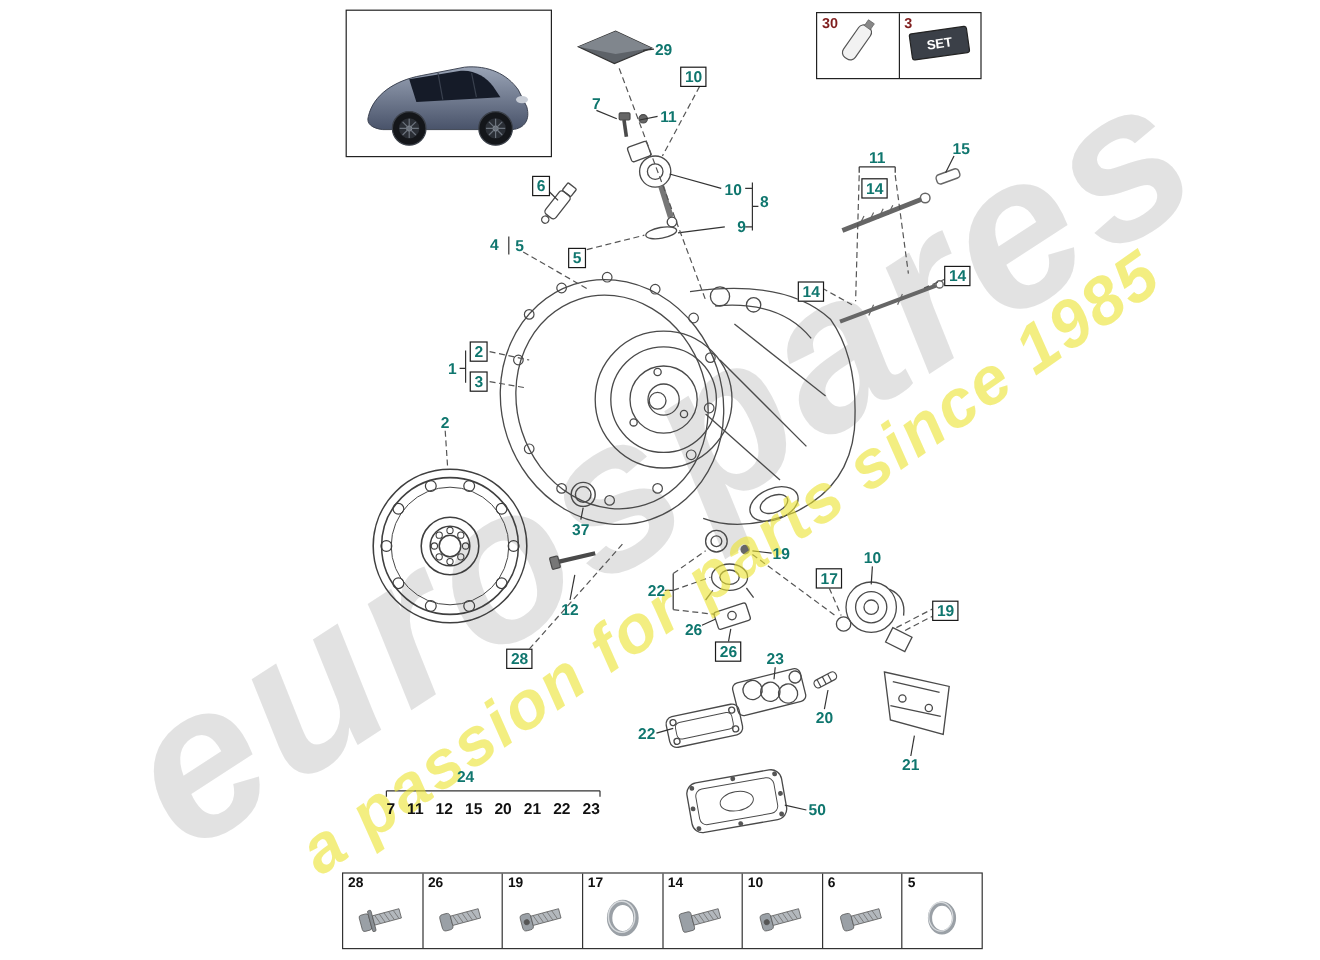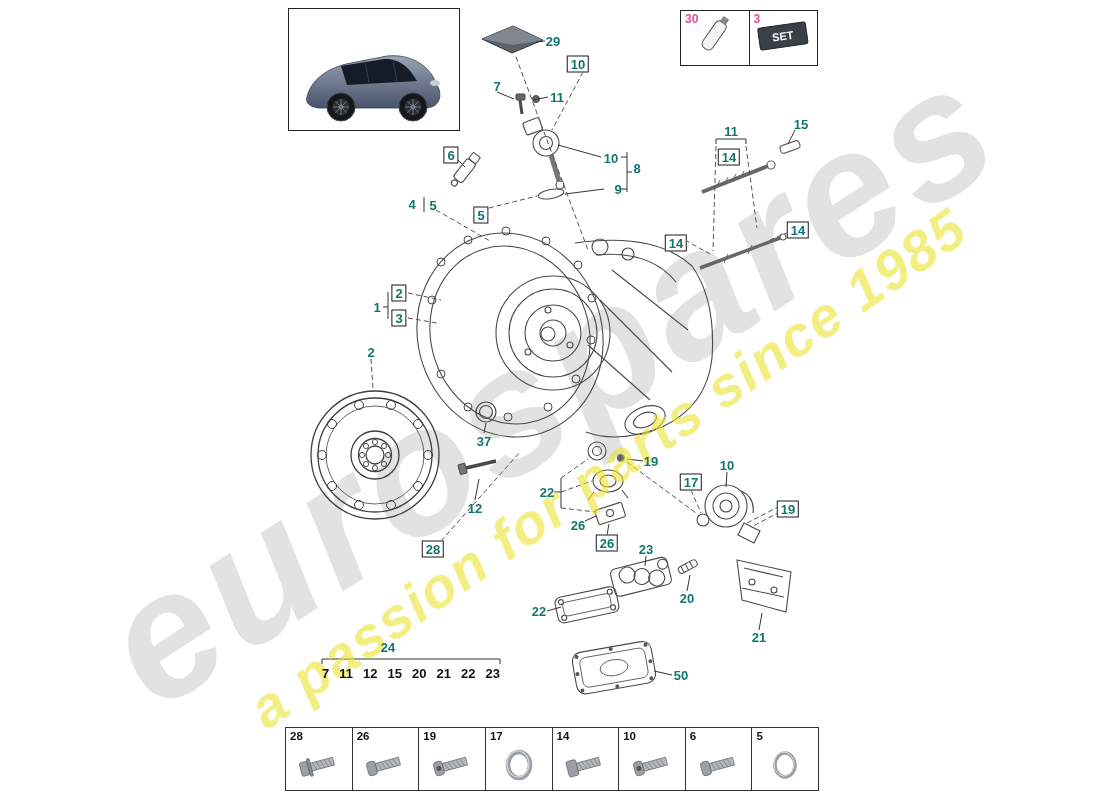--- a/index.html
+++ b/index.html
@@ -16,21 +16,21 @@
   svg.diagram{position:absolute;left:0;top:0;z-index:2;}
   
   .lbl{position:absolute;transform:translate(-50%,-50%);font-weight:bold;font-size:13px;
        color:#0f766e;z-index:6;white-space:nowrap;line-height:15px;}
   .boxed{border:1.3px solid #1a1a1a;background:#fff;padding:0 3px;}
   
   .frame{position:absolute;border:1.3px solid #222;background:transparent;z-index:5;}
   .legend{display:flex;}
   .legend .cell{flex:1;position:relative;}
   .legend .cell + .cell{border-left:1.3px solid #222;}
-  .legend .num{position:absolute;top:1px;left:4px;font-weight:bold;font-size:12px;color:#ec4899;}
+  .legend .num{position:absolute;top:1px;left:4px;font-weight:bold;font-size:12px;color:#7f1d1d;}
   
   .parts-row{position:absolute;display:flex;justify-content:space-between;z-index:6;
              font-weight:bold;font-size:13px;color:#111;}
   
   .strip{position:absolute;left:285px;top:727px;width:532px;height:62px;display:flex;
          border:1.2px solid #333;background:#fff;z-index:5;}
   .strip .cell{flex:1;position:relative;border-left:1.2px solid #333;}
   .strip .cell:first-child{border-left:none;}
   .strip .num{position:absolute;top:2px;left:4px;font-weight:bold;font-size:11.5px;color:#111;}
   .strip svg{display:block;margin:20px auto 0;}

